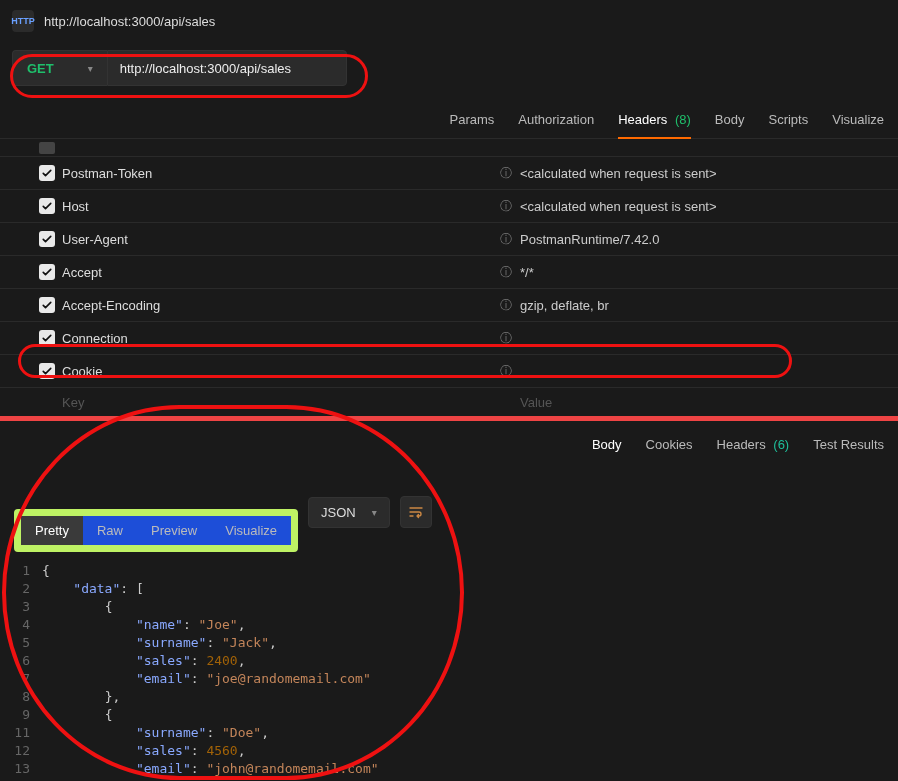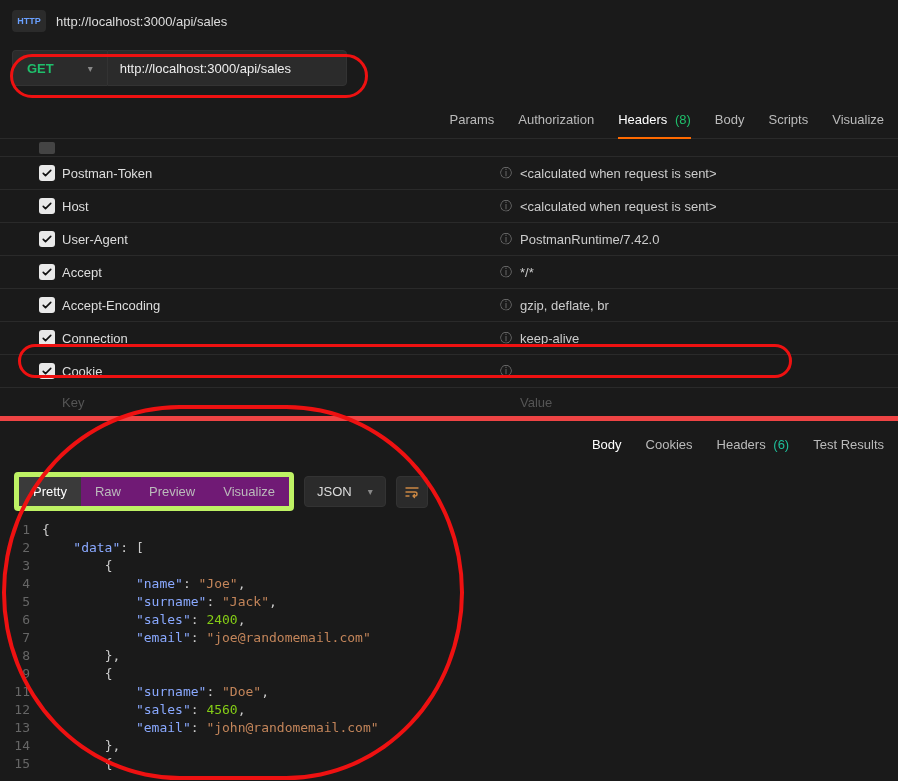--- a/index.html
+++ b/index.html
@@ -10,21 +10,21 @@
     font-size: 13px;
     width: 898px;
     height: 781px;
     overflow: hidden;
     position: relative;
   }
 
   
   .titlebar { display:flex; align-items:center; gap:10px; padding:10px 12px; }
   .http-badge {
-    background:#2b2b2b; border-radius:4px; width:34px; height:22px;
+    background:#2b2b2b; border-radius:4px; width:22px; height:22px;
     display:flex; align-items:center; justify-content:center;
     font-size:9px; font-weight:700; color:#6aa0ff;
   }
   .title { color:#ddd; font-size:13px; }
 
   
   .anno { position:absolute; border:3px solid #e11; border-radius:24px; pointer-events:none; z-index:50;}
   .anno-url { top:54px; left:10px; width:358px; height:44px; border-radius:22px;}
   .anno-cookie { top:344px; left:18px; width:774px; height:34px; border-radius:18px;}
   .anno-body { top:405px; left:2px; width:462px; height:375px; border-radius:180px/190px; border-width:4px;}
@@ -69,21 +69,21 @@
   .info { width:28px; color:#777; font-size:12px; text-align:center;}
   .valcol { flex:1 1 auto; color:#ccc;}
   .hrow.kv .keycol, .hrow.kv .valcol { color:#555;}
   .hrow.kv { border-bottom:5px solid #ef4444;}
   .hrow.top { height:18px; border-top:none;}
   .hchk-top { width:16px; height:12px; border-radius:2px; background:#444;}
 
   
   .res-toolbar { display:flex; align-items:center; gap:10px; padding:10px 14px 8px 14px; }
   .seg {
-    display:flex; background:#701a75; border:5px solid #bef264; border-radius:4px; overflow:hidden;
+    display:flex; background:#1d4ed8; border:7px solid #bef264; border-radius:4px; overflow:hidden;margin-top:37px;
   }
   .seg .btn { padding:7px 14px; color:#bbb; cursor:pointer; }
   .seg .btn.active { background:#3a3a3a; color:#fff;}
   .dd {
     display:flex; align-items:center; gap:16px; background:#2b2b2b;
     border:1px solid #333; border-radius:4px; padding:7px 12px; cursor:pointer; color:#ddd;
   }
   .iconbtn {
     width:32px; height:32px; background:#2b2b2b; border:1px solid #333;
     border-radius:4px; display:flex; align-items:center; justify-content:center; cursor:pointer;
@@ -94,21 +94,21 @@
   .code {
     font-family: Consolas, Menlo, monospace; font-size:13px; line-height:18px;
     padding:2px 0 0 0; color:#ccc;
   }
   .coderow { display:flex; }
   .ln { width:42px; text-align:right; padding-right:12px; color:#666; user-select:none;}
   .ct { white-space:pre; }
   .p  { color:#ccc;}      
   .k  { color:#8aa9ff;}   
   .s  { color:#c3855a;}   
-  .n  { color:#84cc16;}   
+  .n  { color:#a16207;}   
 </style>
 </head>
 <body>
 
 <div class="anno anno-url"></div>
 <div class="anno anno-cookie"></div>
 <div class="anno anno-body"></div>
 
 <div class="titlebar">
   <div class="http-badge">HTTP</div>
@@ -206,21 +206,20 @@
       <div class="hrow">
         <div class="cbwrap">
           <div class="chk">
             <svg viewBox="0 0 16 16">
               <path d="M3 8.5l3 3 7-7" stroke="#111" stroke-width="2.2" fill="none" stroke-linecap="round" stroke-linejoin="round"></path>
             </svg>
           </div>
         </div>
         <div class="keycol">Connection</div>
         <div class="info">ⓘ</div>
-        <div class="valcol">keep-alive</div>
       </div>
       <div class="hrow">
         <div class="cbwrap">
           <div class="chk">
             <svg viewBox="0 0 16 16">
               <path d="M3 8.5l3 3 7-7" stroke="#111" stroke-width="2.2" fill="none" stroke-linecap="round" stroke-linejoin="round"></path>
             </svg>
           </div>
         </div>
         <div class="keycol">Cookie</div>

